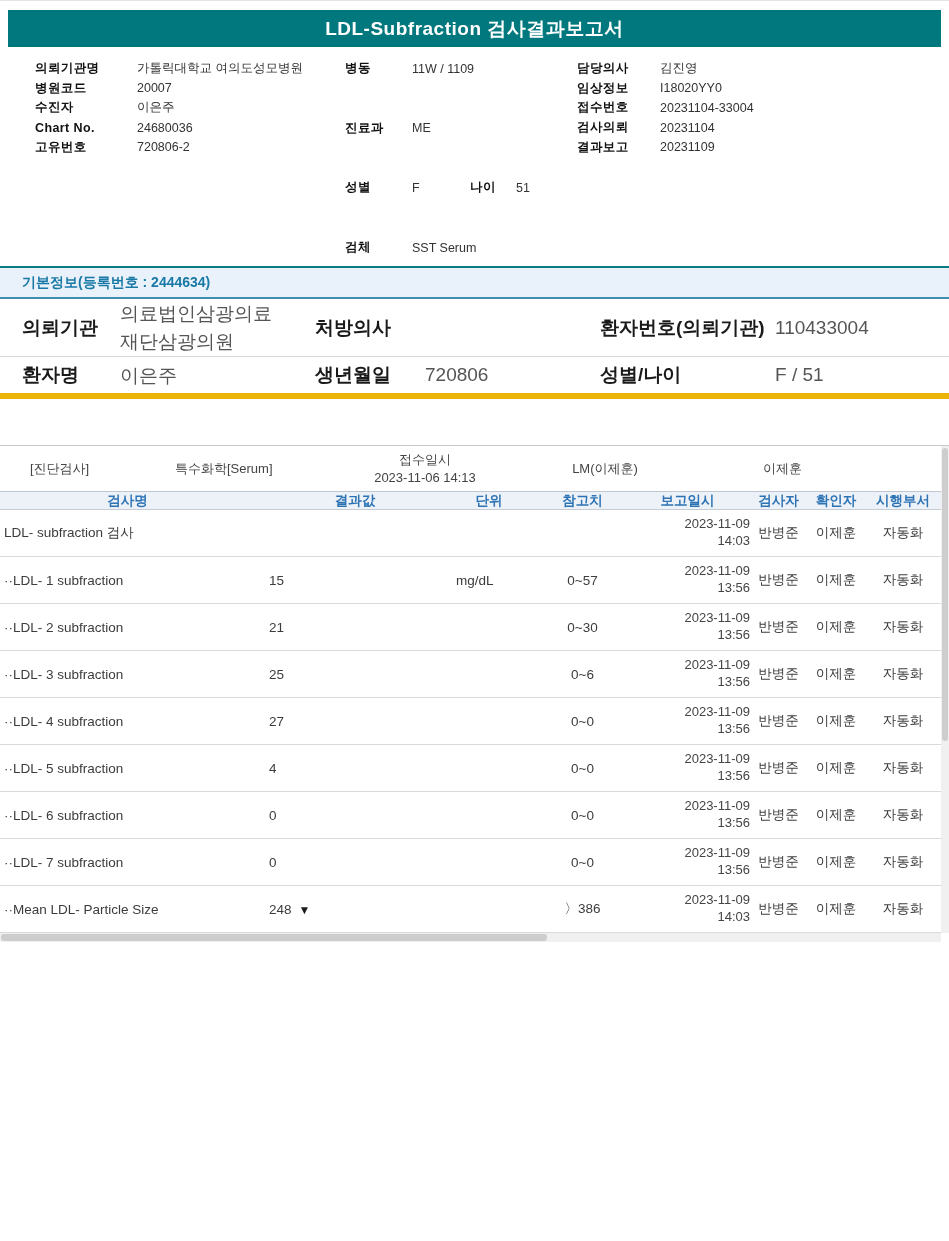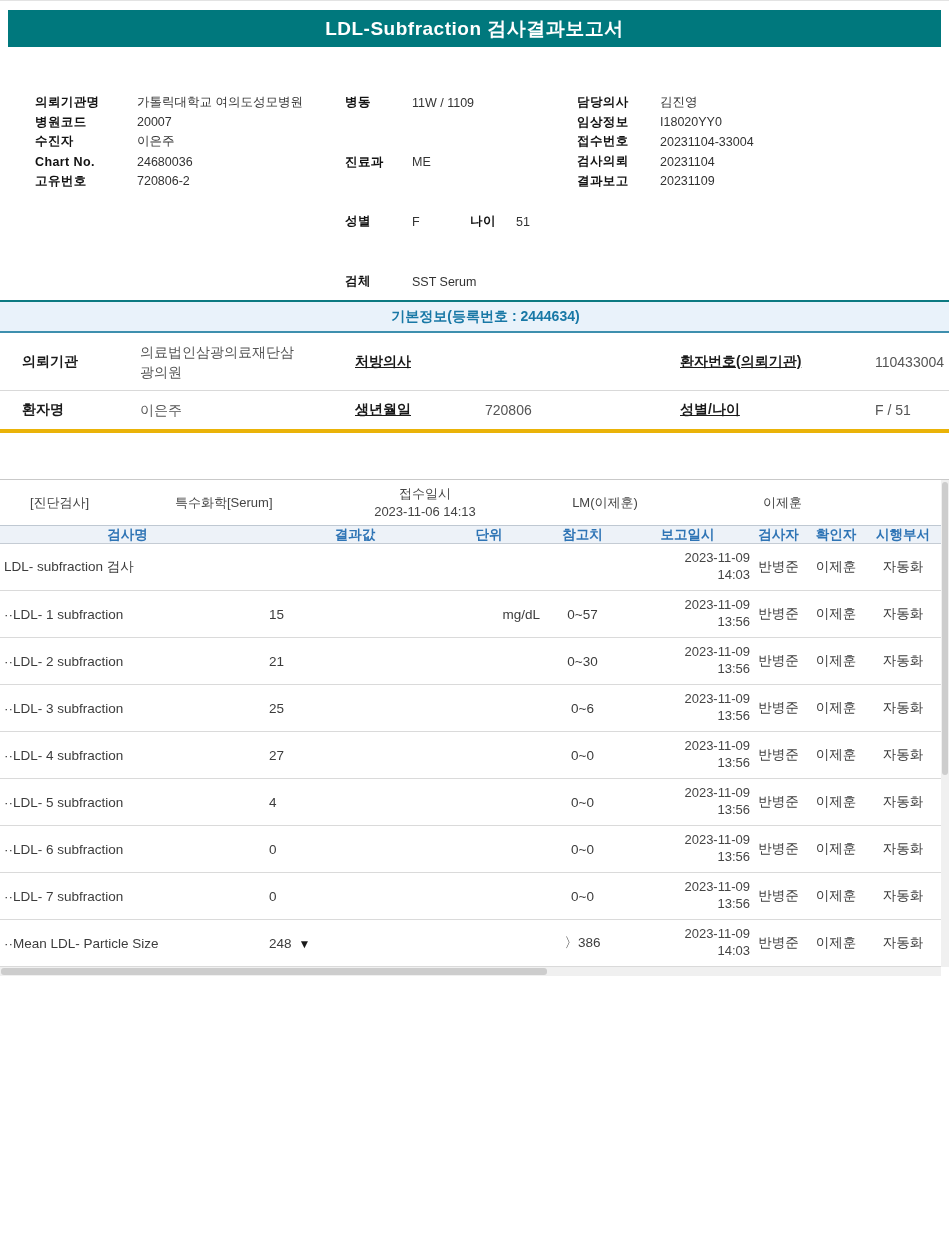--- a/index.html
+++ b/index.html
@@ -9,51 +9,50 @@
     font-family: "Liberation Sans", "DejaVu Sans", sans-serif;
     border-top: 1px solid #e3e3e3;
   }
   
   .titlebar {
     margin: 9px 8px 0 8px; height: 37px; background: #00787d;
     color: #fff; display: flex; align-items: center; justify-content: center;
     font-size: 19px; font-weight: bold; letter-spacing: 0.5px;
   }
   
-  .hinfo { display: flex; padding: 12px 0 9px 35px; margin-top: 34px; }
+  .hinfo { display: flex; padding: 12px 0 9px 35px; }
   .hcol { display: flex; flex-direction: column; }
   .hcol-left  { width: 310px; }
   .hcol-mid   { width: 232px; gap: 40px; }
   .hcol-right { flex: 1; }
   .hrow { display: flex; align-items: center; height: 19.6px; font-size: 12.5px; }
   .hlabel { font-weight: bold; color: #111; letter-spacing: 0.4px; }
   .hcol-left  .hlabel { width: 102px; }
   .hcol-mid   .hlabel { width: 67px; }
   .hcol-right .hlabel { width: 83px; }
   .hval { color: #333; }
   .hval-f { width: 58px; }
   .hlabel-age { width: 46px; font-weight: bold; color: #111; letter-spacing: 0.4px; }
   
   .rule-teal { height: 2px; background: #0c7a81; }
   .band {
     height: 31px; background: #e9f2fa; display: flex; align-items: center;
     padding-left: 22px; color: #1878a6; font-weight: bold; font-size: 14px;
     border-bottom: 2px solid #3e8fae;
-    justify-content: center;
   }
   
   .brow {
     display: grid; grid-template-columns: 100px 195px 125px 160px 190px 1fr;
-    align-items: center; font-size: 14px; border-bottom: 1px solid #d9d9d9; gap: 20px;
+    align-items: center; font-size: 19px; border-bottom: 1px solid #d9d9d9;
   }
   .brow-1 { min-height: 58px; }
-  .brow-2 { min-height: 42px; border-bottom: 4px solid #eab308; }
+  .brow-2 { min-height: 42px; border-bottom: 6px solid #eab308; }
   .blabel { font-weight: bold; color: #1a1a1a; }
   .bl1 { padding-left: 22px; }
-  .bl2, .bl3 { padding-left: 20px; text-decoration: underline; }
+  .bl2, .bl3 { padding-left: 20px; }
   .bval { color: #555; }
   .bv1 { padding-left: 20px; padding-right: 18px; line-height: 1.45; }
   .bv2, .bv3 { padding-left: 5px; }
   .gap { height: 46px; }
   
   .results { position: relative; border-top: 1px solid #c9c9c9; padding-right: 8px; }
   .specrow {
     display: grid; grid-template-columns: 150px 180px 190px 170px 185px 1fr;
     height: 45px; align-items: center; font-size: 13px; color: #444;
   }
@@ -72,21 +71,21 @@
     color: #2e74b5; font-weight: bold; font-size: 13.5px;
   }
   .rhead > div { text-align: center; }
   .h-val  { padding-left: 35px; }
   .h-unit { padding-left: 18px; }
   .trow { min-height: 47px; font-size: 13.5px; color: #3c3c3c; border-bottom: 1px solid #dadada; }
   .trow:last-of-type { border-bottom: 2px solid #8f8f8f; }
   .c-name { padding-left: 4px; }
   .c-val  { padding-left: 14px; }
   .flag   { margin-left: 7px; font-size: 12px; color: #1a1a1a; }
-  .c-unit { text-align: right; padding-left: 36px; }
+  .c-unit { text-align: left; padding-left: 36px; }
   .c-ref, .c-tester, .c-conf, .c-dept { text-align: center; }
   .c-rep  { text-align: right; line-height: 1.3; font-size: 13px; color: #444; }
   .c-rep span { display: block; }
   
   .vscroll { position: absolute; top: 0; right: 0; bottom: 0; width: 8px; background: #f0f0f0; }
   .vthumb  { position: absolute; top: 2px; left: 1px; width: 6px; height: 60%; background: #cdcdcd; border-radius: 3px; }
   .hscroll { height: 9px; background: #f0f0f0; position: relative; margin-right: 8px; }
   .hthumb  { position: absolute; top: 1px; left: 1px; height: 7px; width: 58%; background: #cdcdcd; border-radius: 3px; }
 </style>
 </head>

